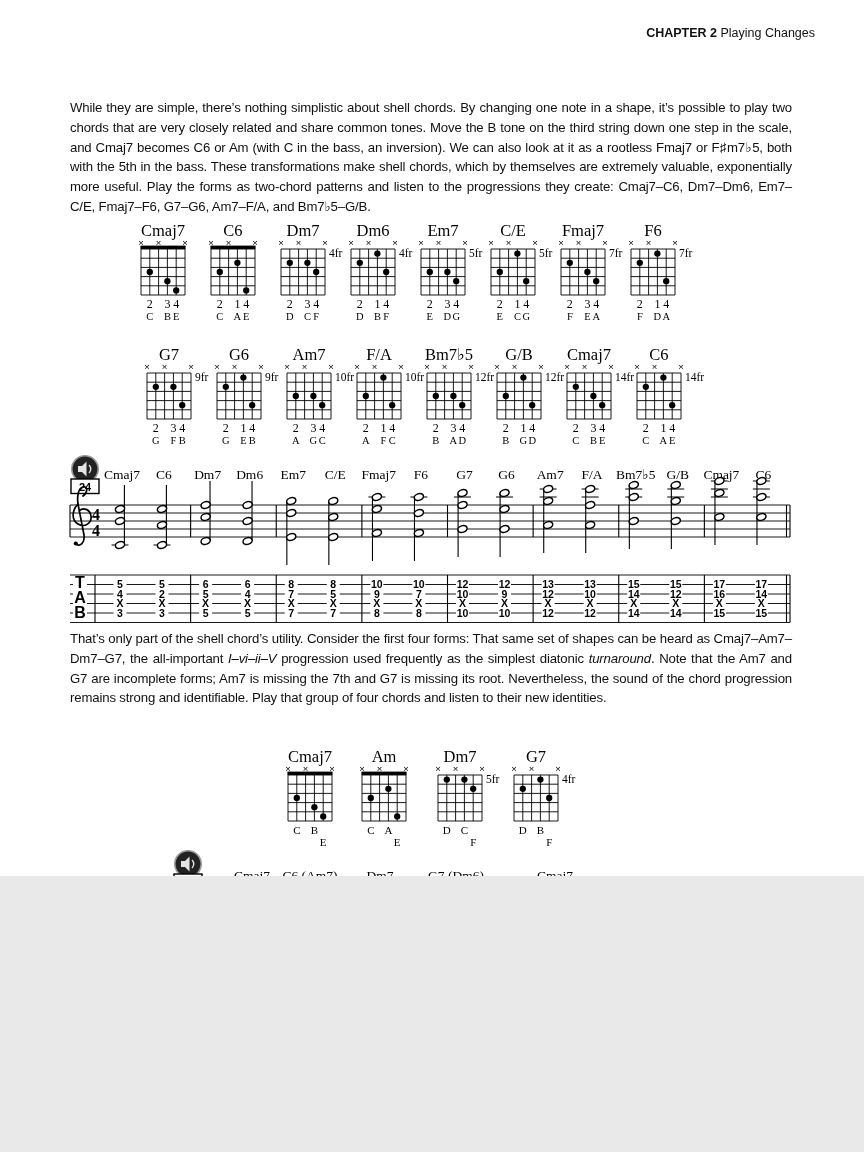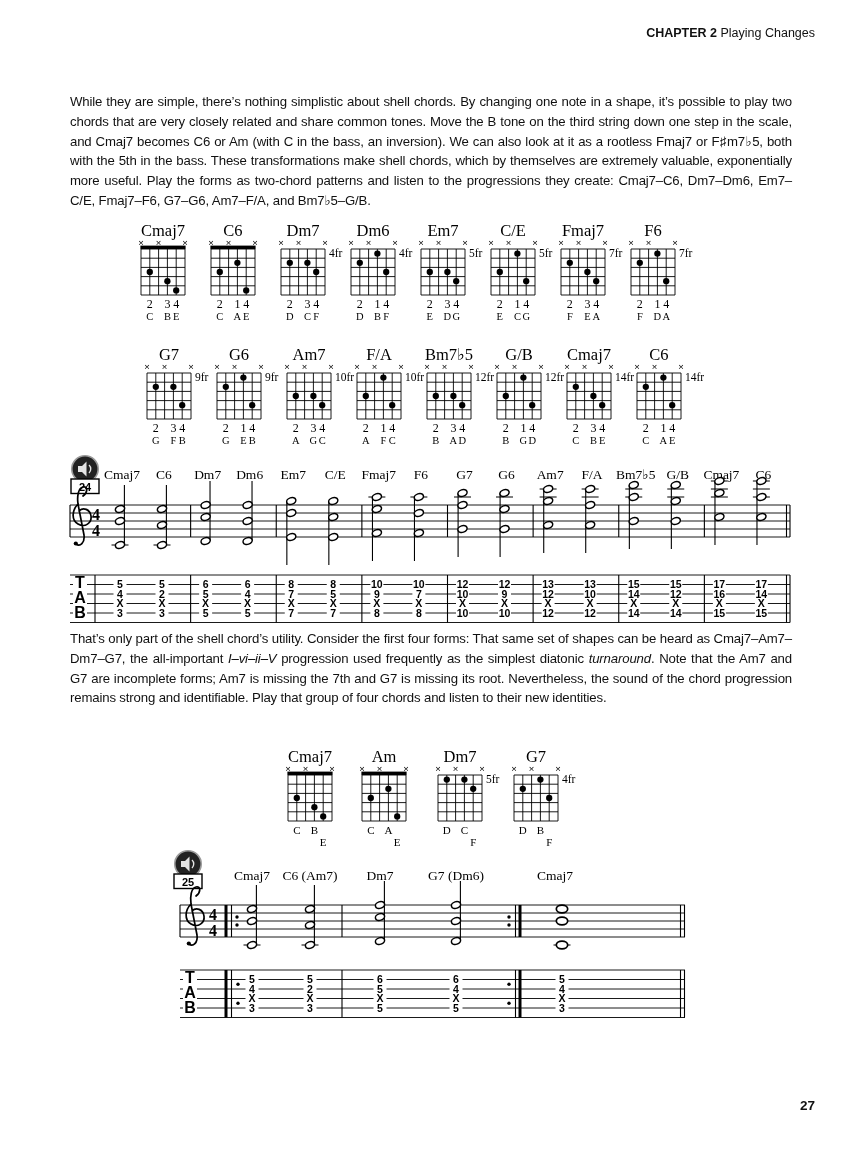--- a/index.html
+++ b/index.html
@@ -1,22 +1,22 @@
 <!DOCTYPE html>
 <html><head>
 <meta charset="utf-8">
 <style>
   html,body{margin:0;padding:0;background:#e9e9e9;}
-  .page{position:relative;width:864px;height:1152px;background:#ffffff;overflow:hidden;
+  .page{position:relative;width:864px;height:876px;background:#ffffff;overflow:hidden;
         font-family:"Liberation Sans","DejaVu Sans",sans-serif;color:#111;}
   .header{position:absolute;top:26px;right:49px;font-size:12.5px;}
   .header b{font-weight:bold;}
   .para{position:absolute;left:70px;width:722px;font-size:13.2px;line-height:19.8px;
         text-align:justify;letter-spacing:-0.15px;}
-  #para1{top:92px;}
+  #para1{top:98px;}
   #para2{top:629px;}
   .diagrow{position:absolute;left:0;top:0;width:864px;height:110px;}
   .chord-svg{position:absolute;overflow:visible;}
   .ex-svg{position:absolute;overflow:visible;}
   .pagenum{position:absolute;top:1098px;right:49px;font-size:13.5px;font-weight:bold;}
 </style>
 </head>
 <body>
 
 <div class="page">

